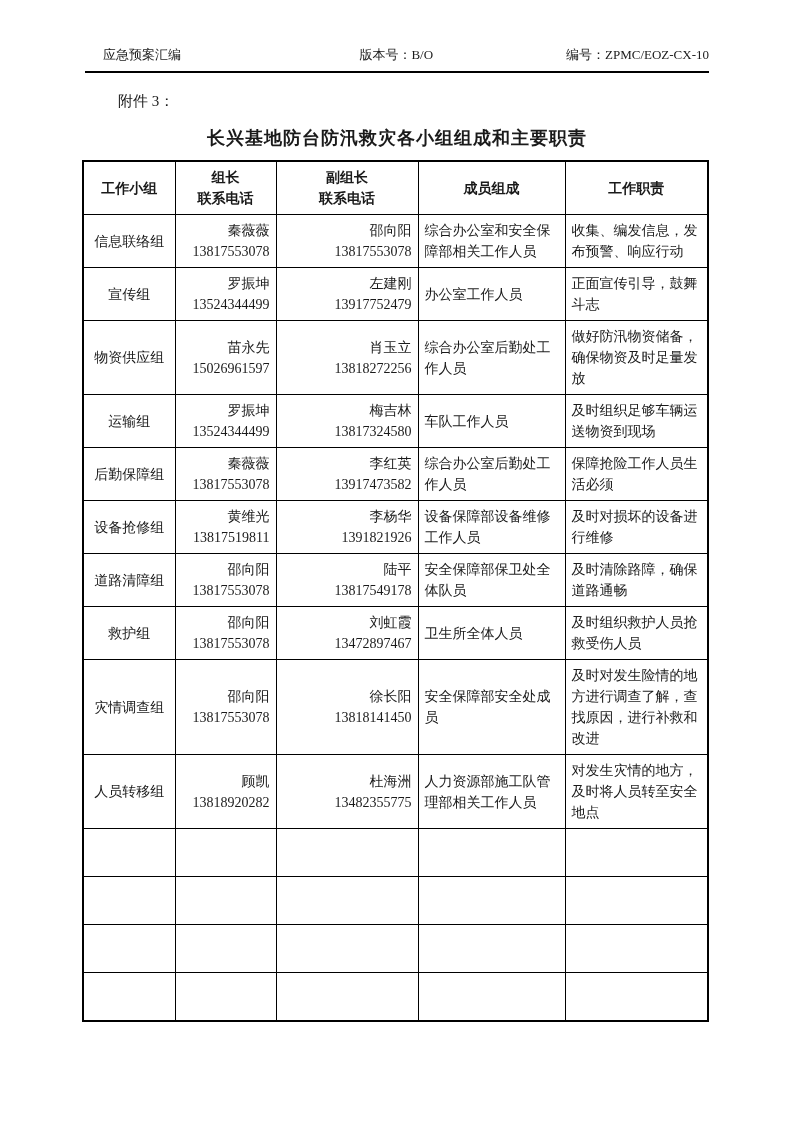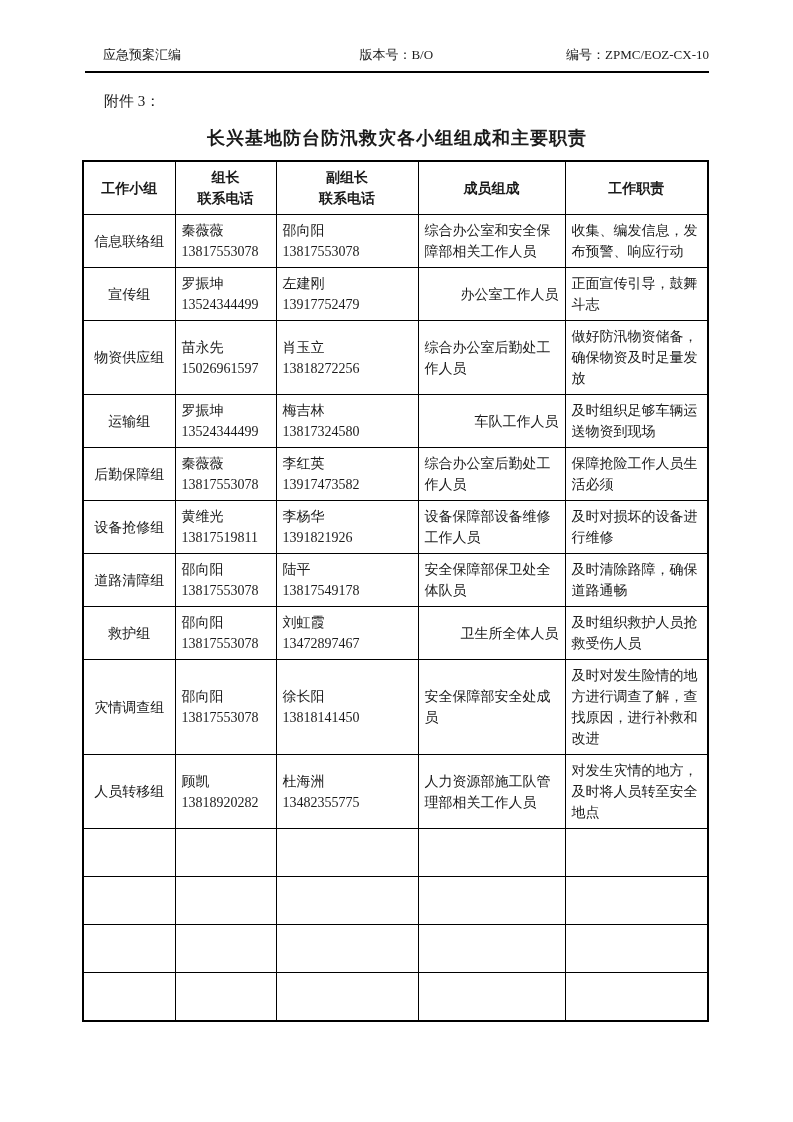--- a/index.html
+++ b/index.html
@@ -22,21 +22,21 @@
     border-bottom:2px solid #000;
     padding-bottom:7px;
     font-size:13px;
   }
   .doc-header .hdr-left  { flex:1; padding-left:18px; text-align:left; }
   .doc-header .hdr-center{ flex:1; text-align:center; }
   .doc-header .hdr-right { flex:1.1; text-align:right; }
 
   .attachment {
     position:absolute;
-    left:104px; top:92px;
+    left:118px; top:92px;
     font-size:15px;
   }
   .doc-title {
     position:absolute;
     left:85px; top:126px;
     width:624px;
     text-align:center;
     font-size:18px;
     font-weight:bold;
     letter-spacing:1px;
@@ -60,23 +60,23 @@
   table.main { border:2px solid #000; }
   table.main th {
     font-family:"Liberation Sans","DejaVu Sans",sans-serif;
     font-weight:bold;
     text-align:center;
     white-space:pre-line;
     height:50px;
     font-size:14px;
   }
   td.c-group   { text-align:center; }
-  td.c-contact { text-align:left; }
+  td.c-contact { text-align:right; }
   td.c-members { text-align:left; }
-  td.c-members.single { text-align:right; }
+  td.c-members.single { text-align:left; }
   td.c-duties  { text-align:left; }
   tr.empty-row td { height:48px; }
 </style>
 </head>
 <body>
 
 <div class="page">
 
   <div class="doc-header">
     <span class="hdr-left">应急预案汇编</span>

